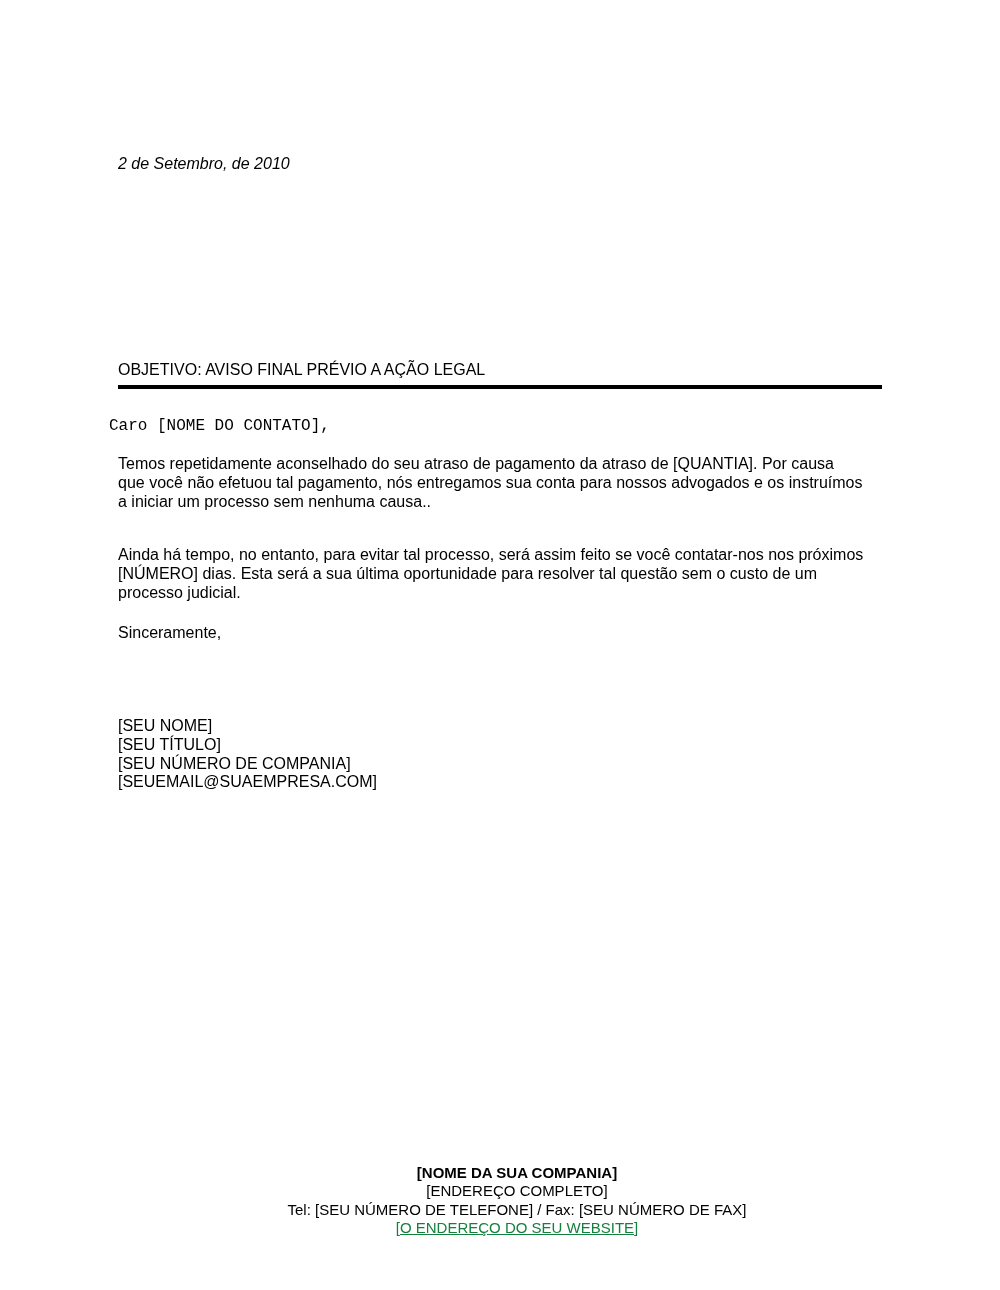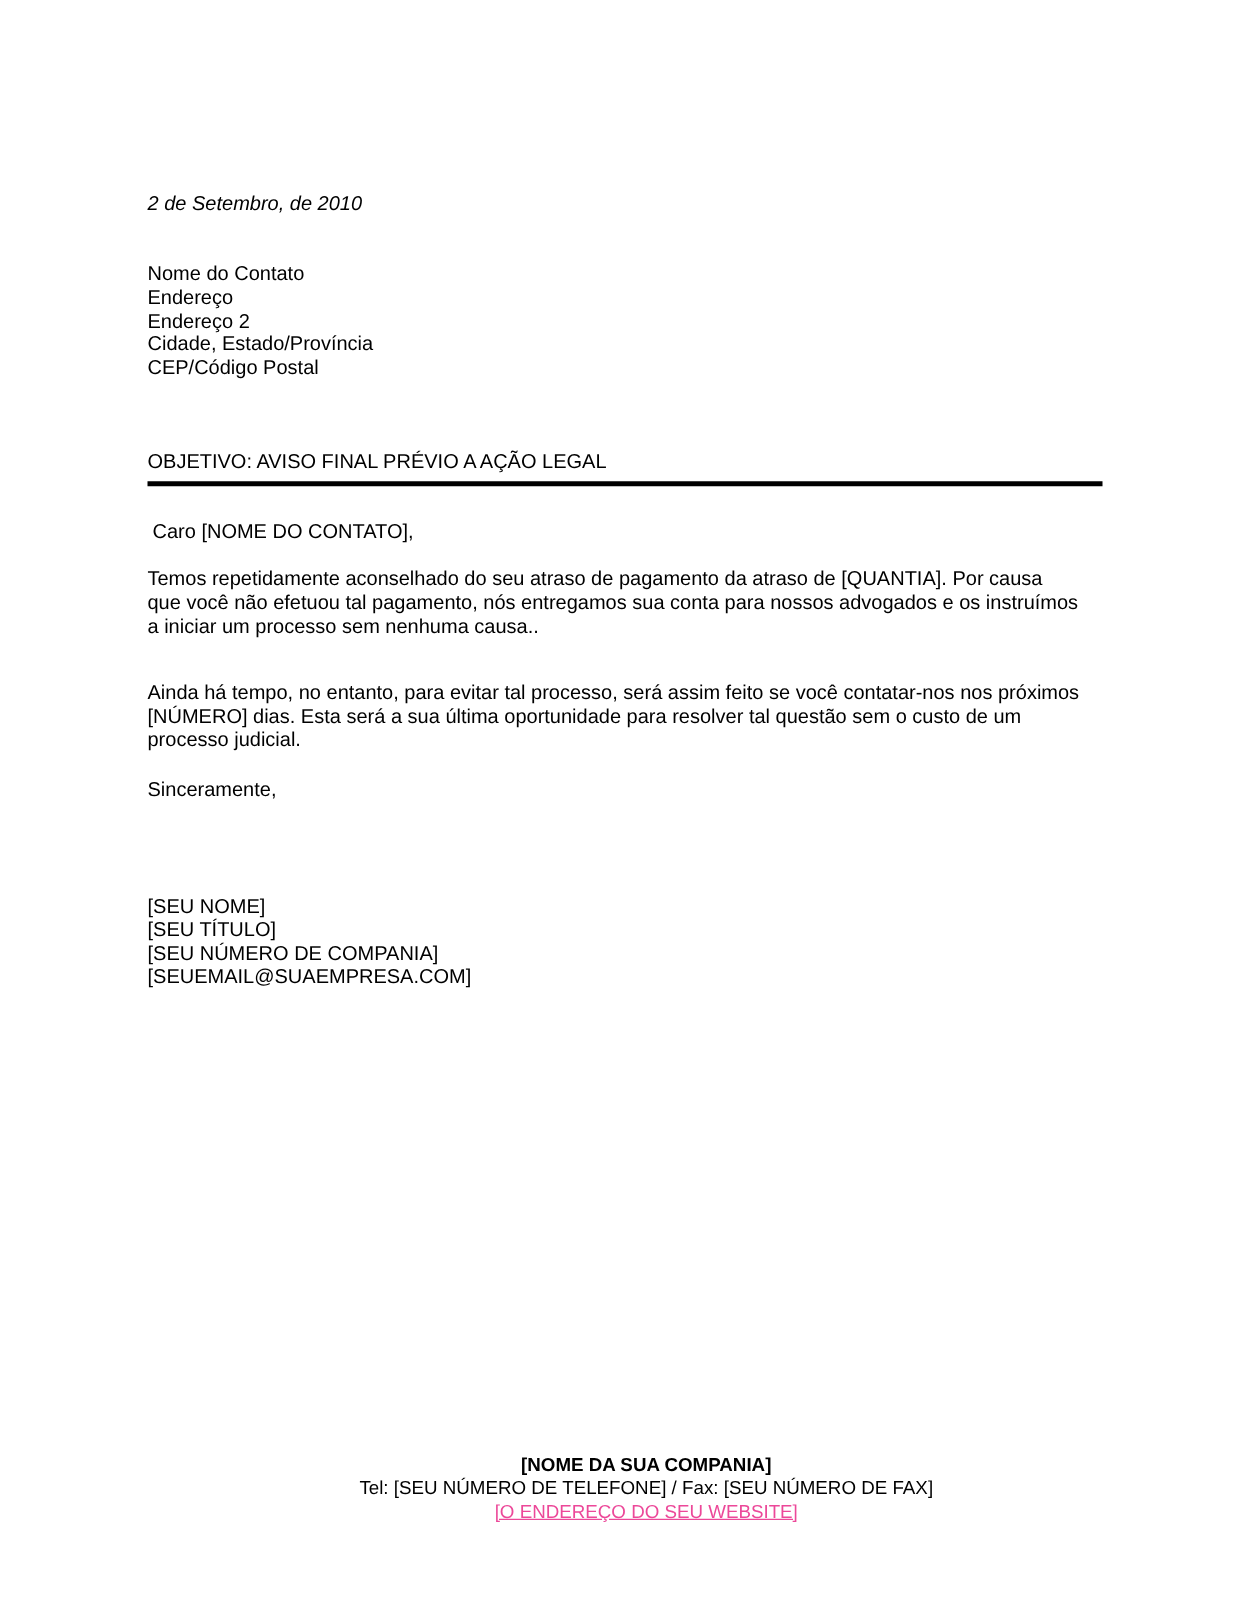--- a/index.html
+++ b/index.html
@@ -8,46 +8,39 @@
       font-family: "Liberation Sans", sans-serif; color: #000000;
       font-size: 16px;
     }
     .page { position: absolute; left: 0; top: 0; width: 1000px; height: 1290px; }
     .abs { position: absolute; white-space: nowrap; }
     .line { display: block; line-height: 18.8px; height: 18.8px; }
     .date { left: 118px; top: 155px; font-style: italic; }
     .recipient { left: 118px; top: 211px; }
     .subject { left: 118px; top: 361px; font-weight: normal; }
     .rule { left: 118px; top: 385px; width: 764px; height: 4px; background: #000000; }
-    .salutation { left: 122px; top: 417px; }
+    .salutation { left: 109px; top: 417px; font-family: Liberation Mono, monospace; }
     .para1 { left: 118px; top: 455px; }
     .para2 { left: 118px; top: 530px; margin-top: 16px; }
     .closing { left: 118px; top: 624px; }
     .signature { left: 118px; top: 717px; }
     .footer { left: 0; top: 1164px; width: 1000px; text-align: center; font-size: 15px; }
     .footer .line { line-height: 18.3px; height: 18.3px; margin-left: 34px; }
     .footer .company { font-weight: bold; }
-    .footer a { color: #ec4899; text-decoration: underline; }
+    .footer a { color: #15803d; text-decoration: underline; }
   </style>
 </head>
 <body>
 
 <div class="page">
 
   <div class="abs date">
     <span class="line">2 de Setembro, de 2010</span>
   </div>
 
-  <div class="abs recipient">
-    <span class="line">Nome do Contato</span>
-    <span class="line">Endereço</span>
-    <span class="line">Endereço 2</span>
-    <span class="line">Cidade, Estado/Província</span>
-    <span class="line">CEP/Código Postal</span>
-  </div>
 
   <div class="abs subject">
     <span class="line">OBJETIVO: AVISO FINAL PRÉVIO A AÇÃO LEGAL</span>
   </div>
 
   <div class="abs rule"></div>
 
   <div class="abs salutation">
     <span class="line">Caro [NOME DO CONTATO],</span>
   </div>
@@ -70,17 +63,18 @@
 
   <div class="abs signature">
     <span class="line">[SEU NOME]</span>
     <span class="line">[SEU TÍTULO]</span>
     <span class="line">[SEU NÚMERO DE COMPANIA]</span>
     <span class="line">[SEUEMAIL@SUAEMPRESA.COM]</span>
   </div>
 
   <div class="abs footer">
     <span class="line company">[NOME DA SUA COMPANIA]</span>
+    <span class="line">[ENDEREÇO COMPLETO]</span>
     <span class="line">Tel: [SEU NÚMERO DE TELEFONE] / Fax: [SEU NÚMERO DE FAX]</span>
     <span class="line"><a href="#">[O ENDEREÇO DO SEU WEBSITE]</a></span>
   </div>
 
 </div>
 
 </body></html>

